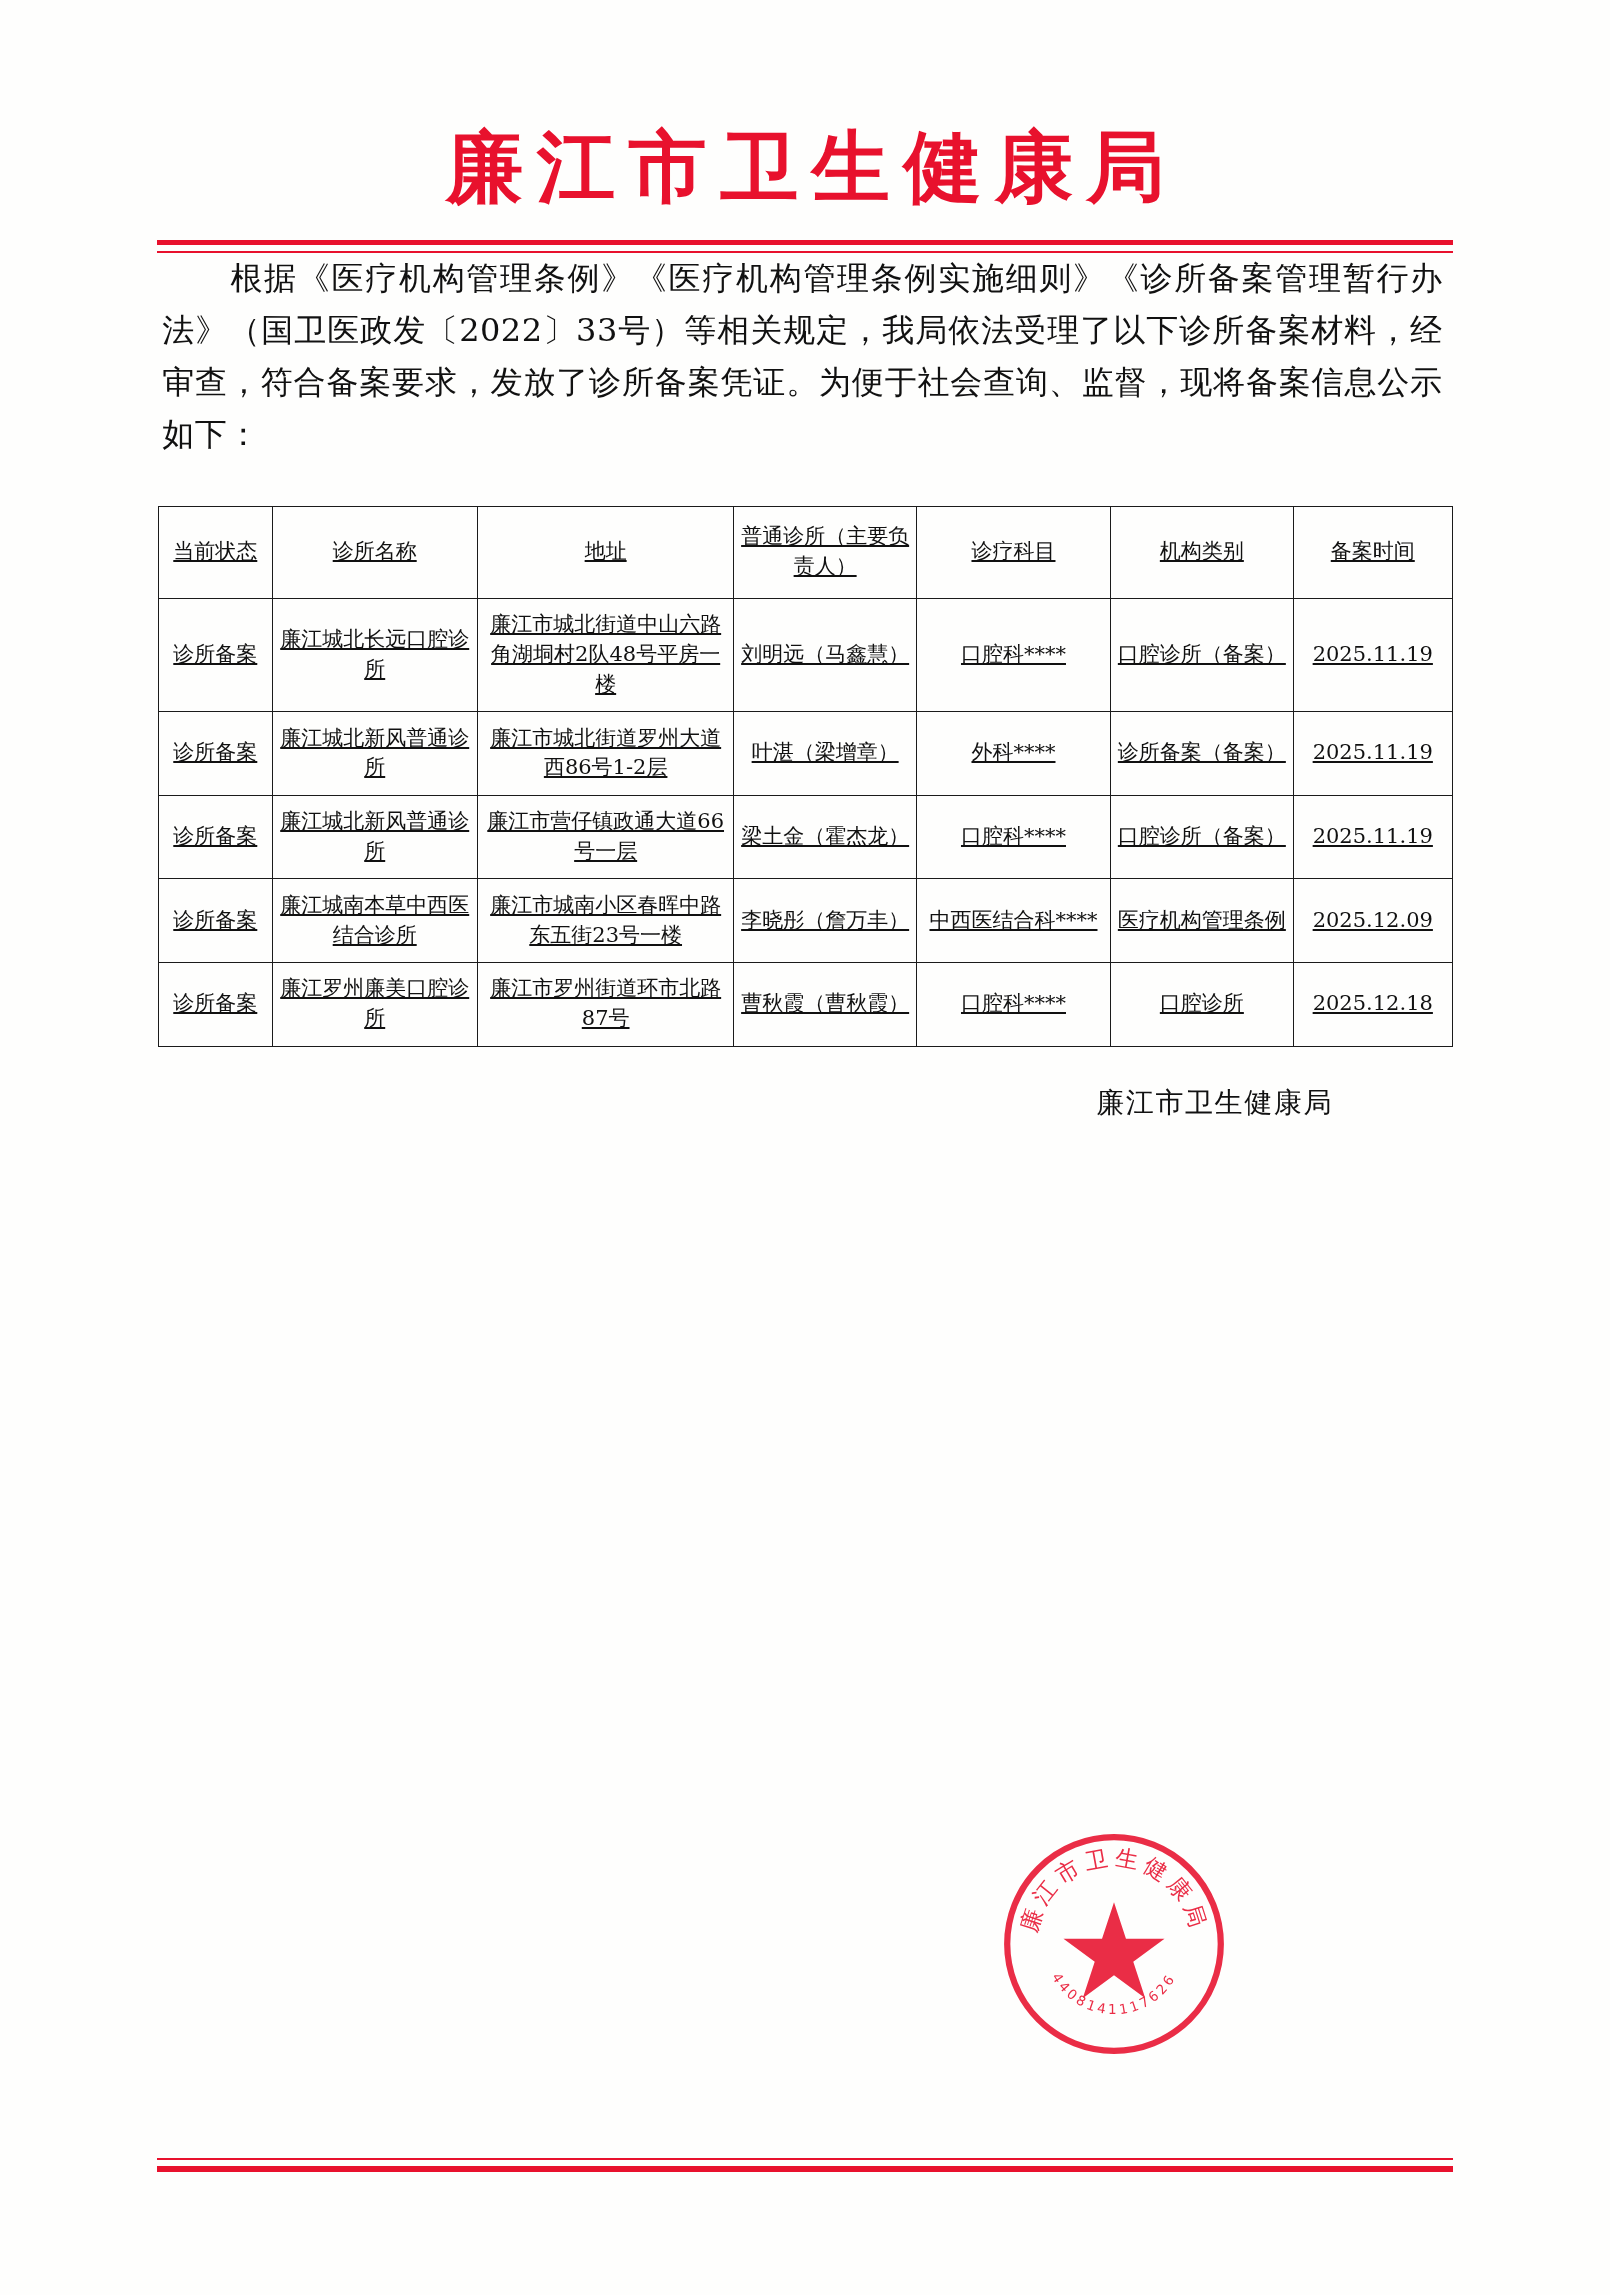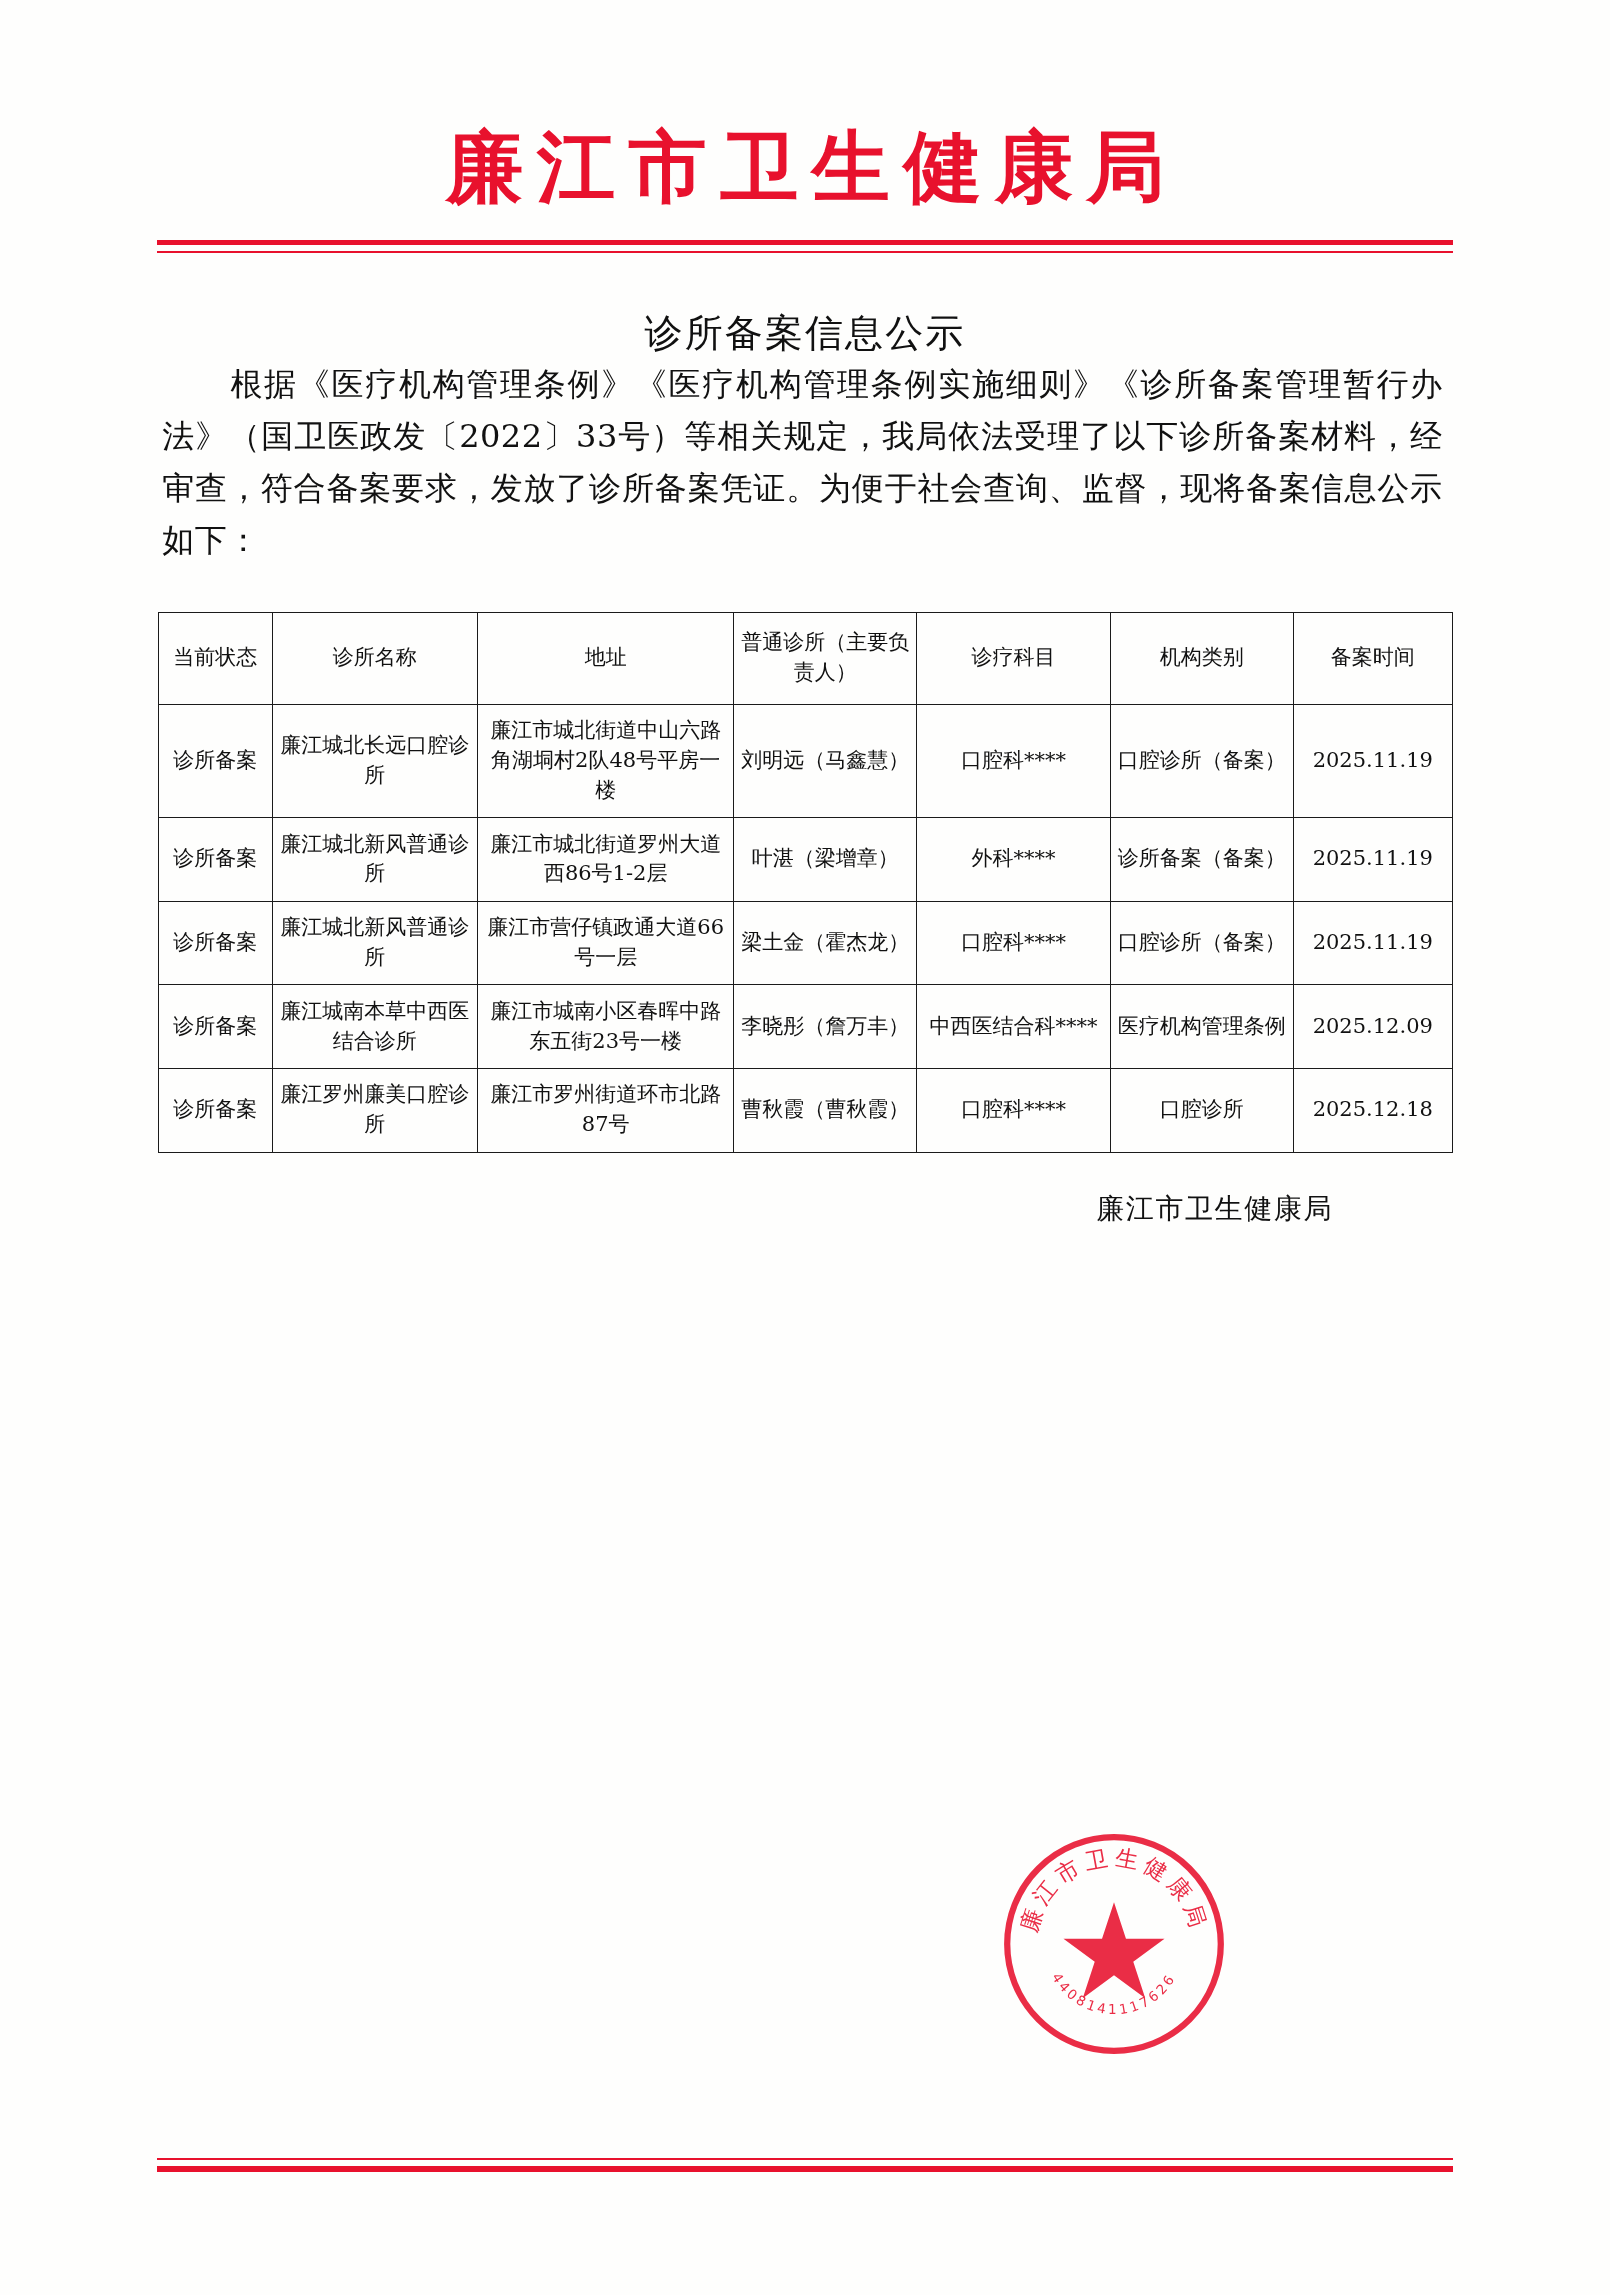--- a/index.html
+++ b/index.html
@@ -76,20 +76,21 @@
     width: 67px;
   }
 
   
   table.records {
     margin-top: 45px;
     width: 1295px;
     border-collapse: collapse;
     table-layout: fixed;
     margin-left: 1px;
+    text-decoration: underline;
   }
   table.records th,
   table.records td {
     border: 1px solid #1b1b1b;
     text-align: center;
     vertical-align: middle;
     font-size: 21px;
     line-height: 1.42;
     padding: 11.5px 5.2px;
     font-family: "DejaVu Serif", "Liberation Serif", serif;
@@ -159,21 +160,20 @@
 <div class="page">
 
   <div class="letterhead">
     <div class="letterhead-title">廉江市卫生健康局</div>
     <div class="rule-group">
       <div class="rule-thick"></div>
       <div class="rule-thin"></div>
     </div>
   </div>
 
-  <div class="doc-title">诊所备案信息公示</div>
 
   <div class="body-text"><span class="indent"></span><span>根据《医疗机构管理条例》《医疗机构管理条例实施细则》《诊所备案管理暂行办法》（国卫医政发〔2022〕33号）等相关规定，我局依法受理了以下诊所备案材料，经审查，符合备案要求，发放了诊所备案凭证。为便于社会查询、监督，现将备案信息公示如下：</span></div>
 
   <table class="records">
     <colgroup>
       <col class="c0">
         <col class="c1">
         <col class="c2">
         <col class="c3">
         <col class="c4">

